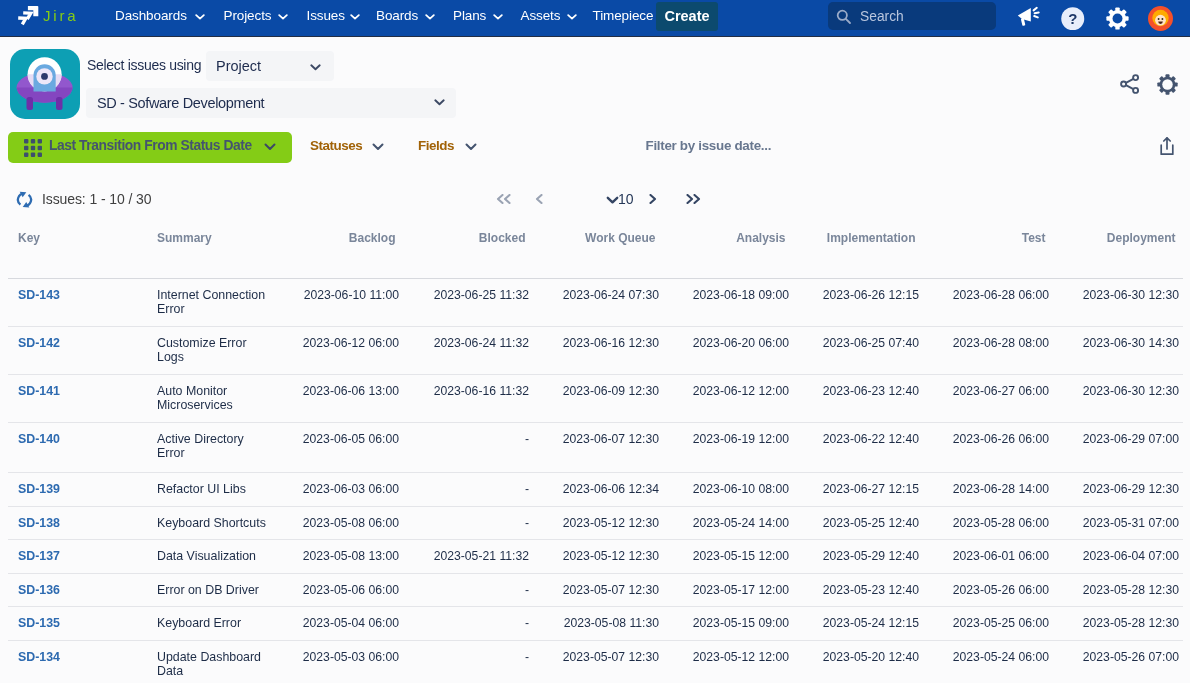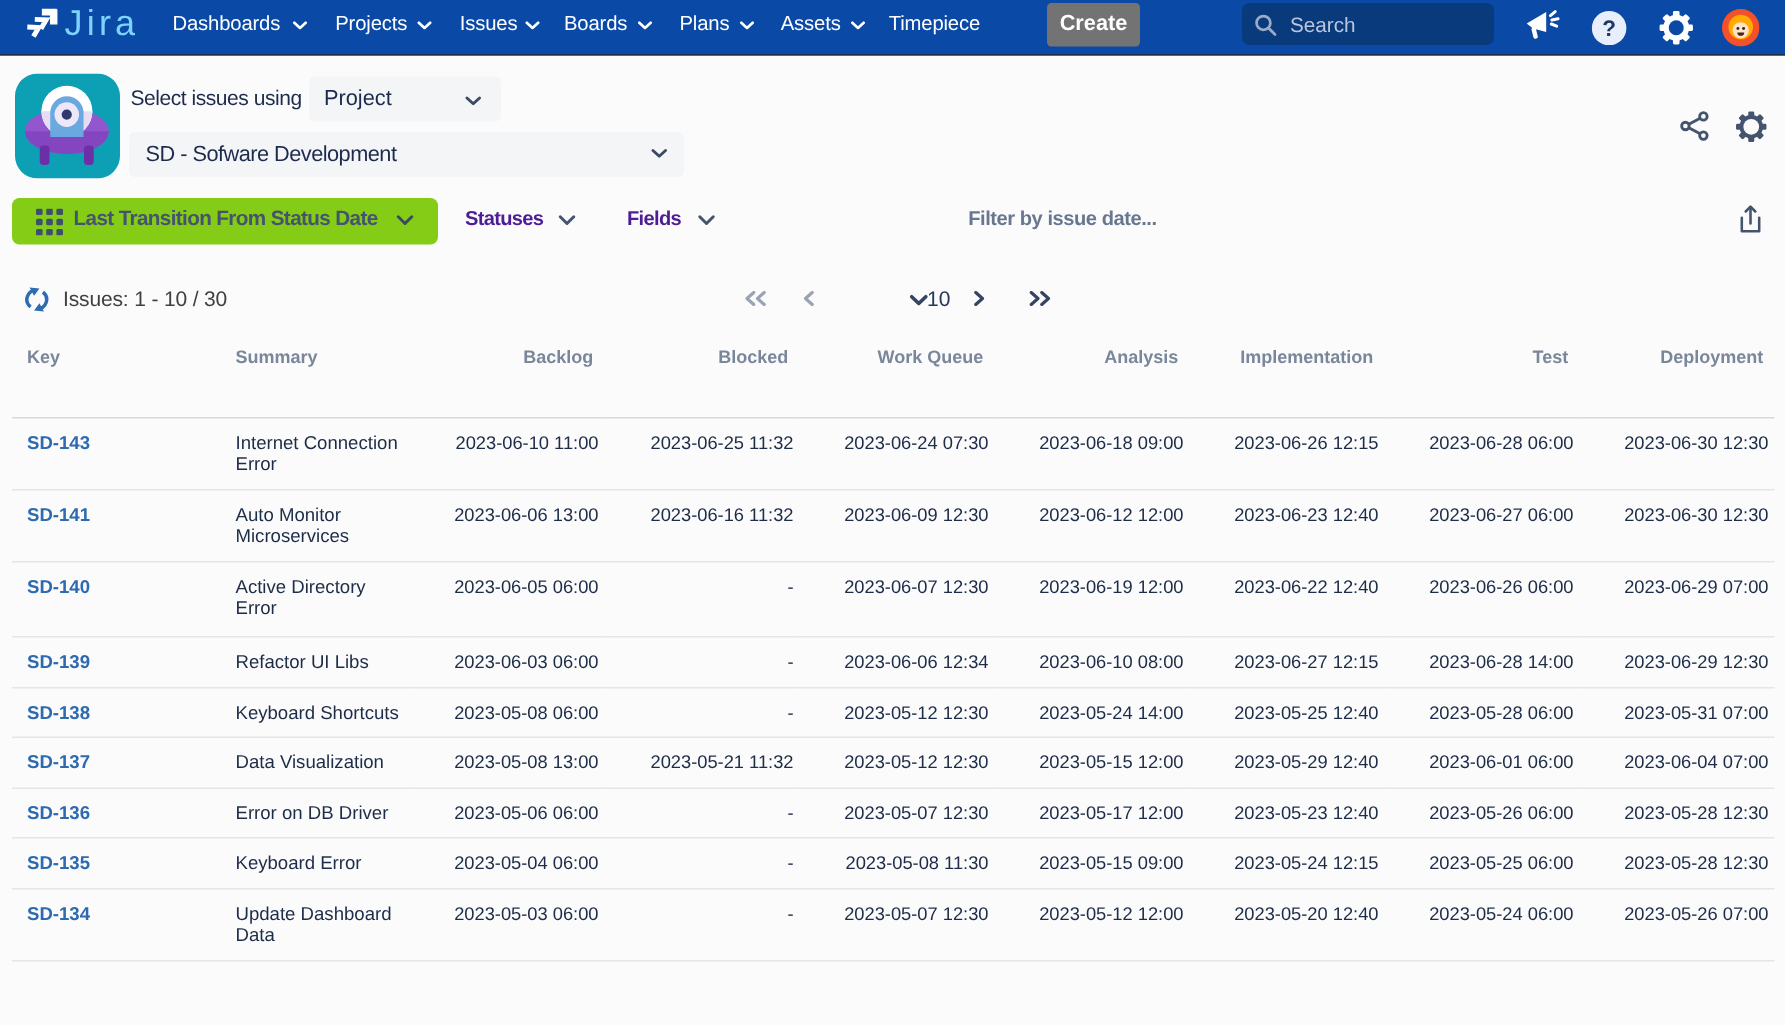--- a/index.html
+++ b/index.html
@@ -4,39 +4,39 @@
 <style>
 * { margin:0; padding:0; box-sizing:border-box; }
 html,body { width:1190px; height:683px; overflow:hidden; }
 body { font-family:"Liberation Sans", sans-serif; background:#fbfbfc; position:relative; }
 .abs { position:absolute; }
 
 
 .nav { position:absolute; left:0; top:0; width:1190px; height:37px; background:#0a4aa6; border-bottom:1.7px solid #222d44; box-sizing:border-box; }
 .nav .item { position:absolute; top:0; height:36px; line-height:32px; color:#fff; font-size:13.5px; letter-spacing:-0.1px; white-space:nowrap; }
 .nav .chev { position:absolute; top:13.8px; }
-.logo-text { position:absolute; left:43px; top:0; height:31px; line-height:31px; color:#7dd3fc; font-size:24px; letter-spacing:2.8px; }
-
-
-.create { position:absolute; left:698px; top:1.5px; width:62px; height:29.5px; background:#737373; border-radius:3px; color:#fff; font-size:14.5px; font-weight:bold; text-align:center; line-height:29px; }
+.logo-text { position:absolute; left:43px; top:0; height:31px; line-height:31px; color:#84cc16; font-size:15px; letter-spacing:2.8px; }
+
+
+.create { position:absolute; left:656px; top:1.5px; width:62px; height:29.5px; background:#0c4a6e; border-radius:3px; color:#fff; font-size:14.5px; font-weight:bold; text-align:center; line-height:29px; }
 
 
 .search { position:absolute; left:828px; top:2px; width:168px; height:28px; background:#093a7c; border-radius:5px; }
 .search .ph { position:absolute; left:32px; top:0; line-height:29px; font-size:13.8px; color:#b9c6de; }
 
 
 .selbox { position:absolute; background:#f4f5f7; border-radius:4px; font-size:14.5px; color:#1d2b4d; white-space:nowrap; }
 .sel1 { left:206px; top:51px; width:128px; height:30px; line-height:30px; padding-left:10px; }
 .sel2 { left:86px; top:88px; width:370px; height:30px; line-height:30px; padding-left:11px; letter-spacing:-0.35px; }
 .lbl1 { position:absolute; left:87px; top:54.5px; font-size:14px; letter-spacing:-0.3px; color:#1d2b4d; line-height:20px; }
 
 
 .fctrl { position:absolute; left:8px; top:132px; width:284px; height:31px; background:#84cc16; border-radius:5px; }
 .fctrl .txt { position:absolute; left:41px; top:0; line-height:28px; font-size:13.8px; letter-spacing:-0.42px; font-weight:600; color:#44546f; white-space:nowrap; }
-.fdd { position:absolute; top:132px; height:31px; line-height:27px; font-size:13.4px; letter-spacing:-0.45px; font-weight:600; color:#4c1d95; }
+.fdd { position:absolute; top:132px; height:31px; line-height:27px; font-size:13.4px; letter-spacing:-0.45px; font-weight:600; color:#a16207; }
 .fplaceholder { position:absolute; left:645.5px; top:132px; line-height:27px; font-size:13.4px; letter-spacing:-0.3px; font-weight:600; color:#68778f; }
 
 
 .issues { position:absolute; left:42px; top:189px; font-size:14px; letter-spacing:-0.1px; color:#404040; line-height:20px; }
 .pag10 { position:absolute; left:570px; top:189px; font-size:14px; color:#253858; line-height:20px;margin-left:48px; }
 
 
 table { position:absolute; left:8px; top:221px; width:1175px; border-collapse:collapse; table-layout:fixed; font-size:12.4px; }
 th { font-weight:bold; color:#7a869a; font-size:12px; padding:10px 7.5px 32px 7.5px; border-bottom:1.5px solid #d7d9de; line-height:14.5px; }
 tr.tall td { padding-bottom:11.5px; }
@@ -276,20 +276,31 @@
         <td class="sum">Internet Connection Error</td>
         <td class="cR">2023-06-10 11:00</td>
         <td class="cR">2023-06-25 11:32</td>
         <td class="cR">2023-06-24 07:30</td>
         <td class="cR">2023-06-18 09:00</td>
         <td class="cR">2023-06-26 12:15</td>
         <td class="cR">2023-06-28 06:00</td>
         <td class="cR">2023-06-30 12:30</td>
       </tr>
 <tr>
+        <td class="key">SD-142</td>
+        <td class="sum">Customize Error Logs</td>
+        <td class="cR">2023-06-12 06:00</td>
+        <td class="cR">2023-06-24 11:32</td>
+        <td class="cR">2023-06-16 12:30</td>
+        <td class="cR">2023-06-20 06:00</td>
+        <td class="cR">2023-06-25 07:40</td>
+        <td class="cR">2023-06-28 08:00</td>
+        <td class="cR">2023-06-30 14:30</td>
+      </tr>
+<tr>
         <td class="key">SD-141</td>
         <td class="sum">Auto Monitor Microservices</td>
         <td class="cR">2023-06-06 13:00</td>
         <td class="cR">2023-06-16 11:32</td>
         <td class="cR">2023-06-09 12:30</td>
         <td class="cR">2023-06-12 12:00</td>
         <td class="cR">2023-06-23 12:40</td>
         <td class="cR">2023-06-27 06:00</td>
         <td class="cR">2023-06-30 12:30</td>
       </tr>

